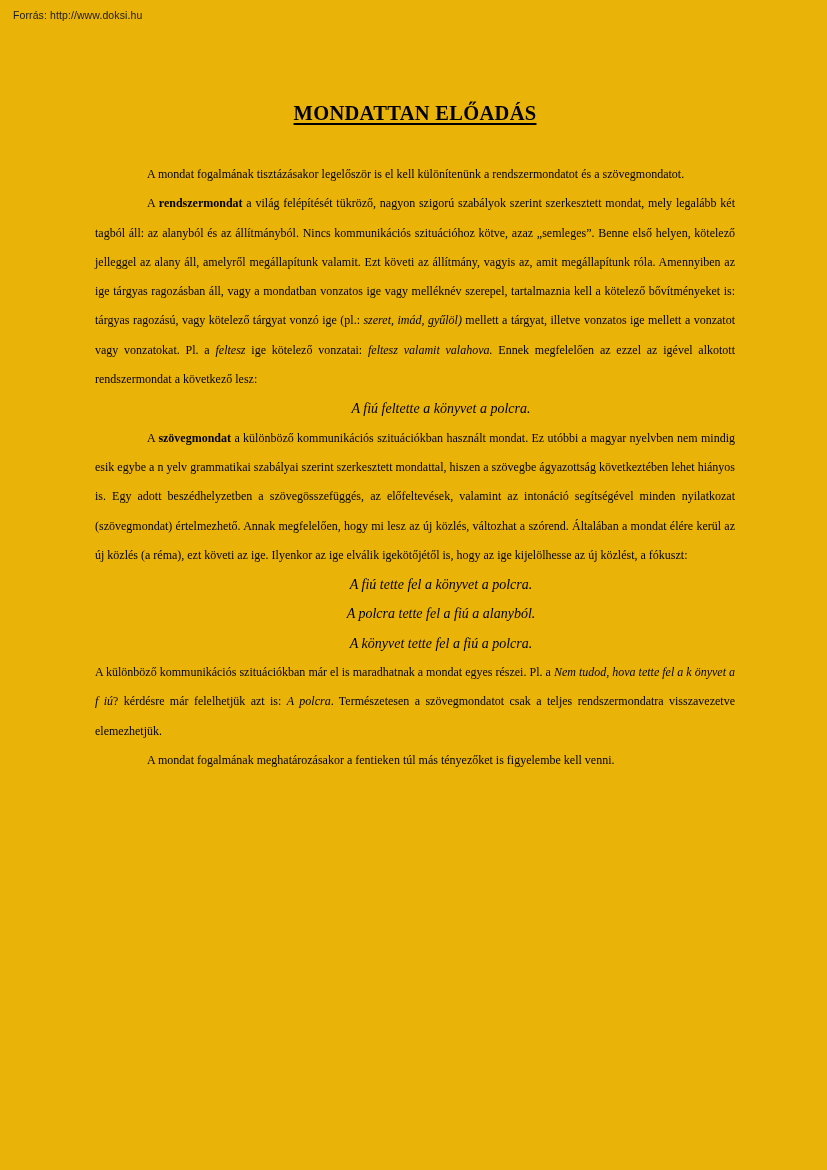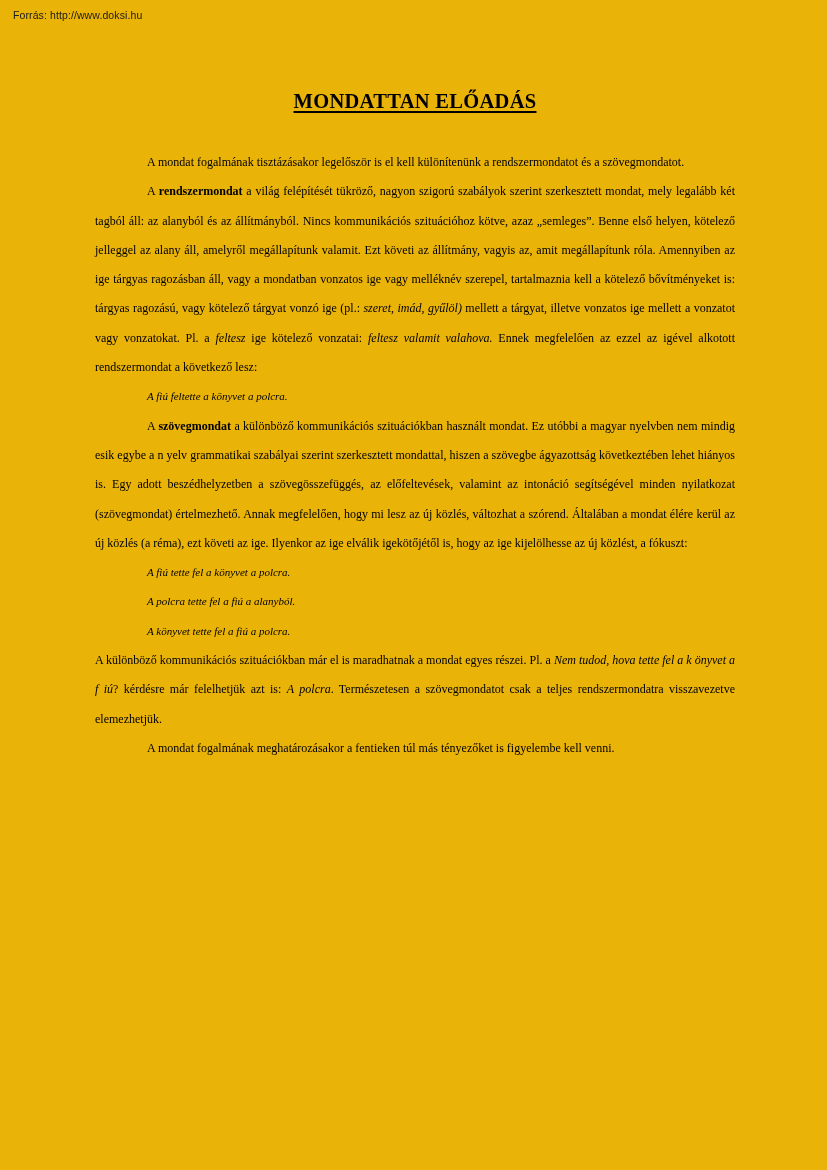--- a/index.html
+++ b/index.html
@@ -29,21 +29,21 @@
     line-height: 13px;
     color: #1a1a1a;
     letter-spacing: 0.1px;
     white-space: nowrap;
   }
 
   
   .content {
     position: absolute;
     left: 95px;
-    top: 88px;
+    top: 100px;
     width: 640px;
   }
 
   .doc-title {
     margin: 0 0 34px 0;
     text-align: center;
     font-size: 20.5px;
     font-weight: bold;
     letter-spacing: 0.3px;
     line-height: 26px;
@@ -62,22 +62,22 @@
     hyphens: none;
   }
 
   p.indent {
     text-indent: 52px;
   }
 
   p.example {
     margin: 0;
     padding-left: 52px;
-    text-align: left;
-    font-size: 11px;
+    text-align: center;
+    font-size: 14px;
     line-height: 29.3px;
     font-style: italic;
   }
 
   .b { font-weight: bold; }
   .i { font-style: italic; }
 </style>
 </head>
 <body>
 

